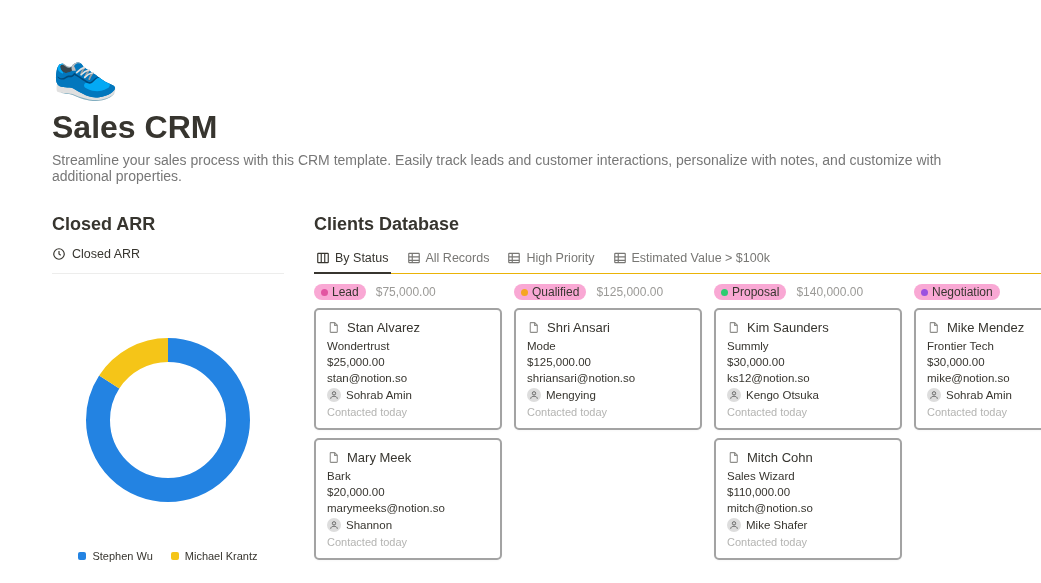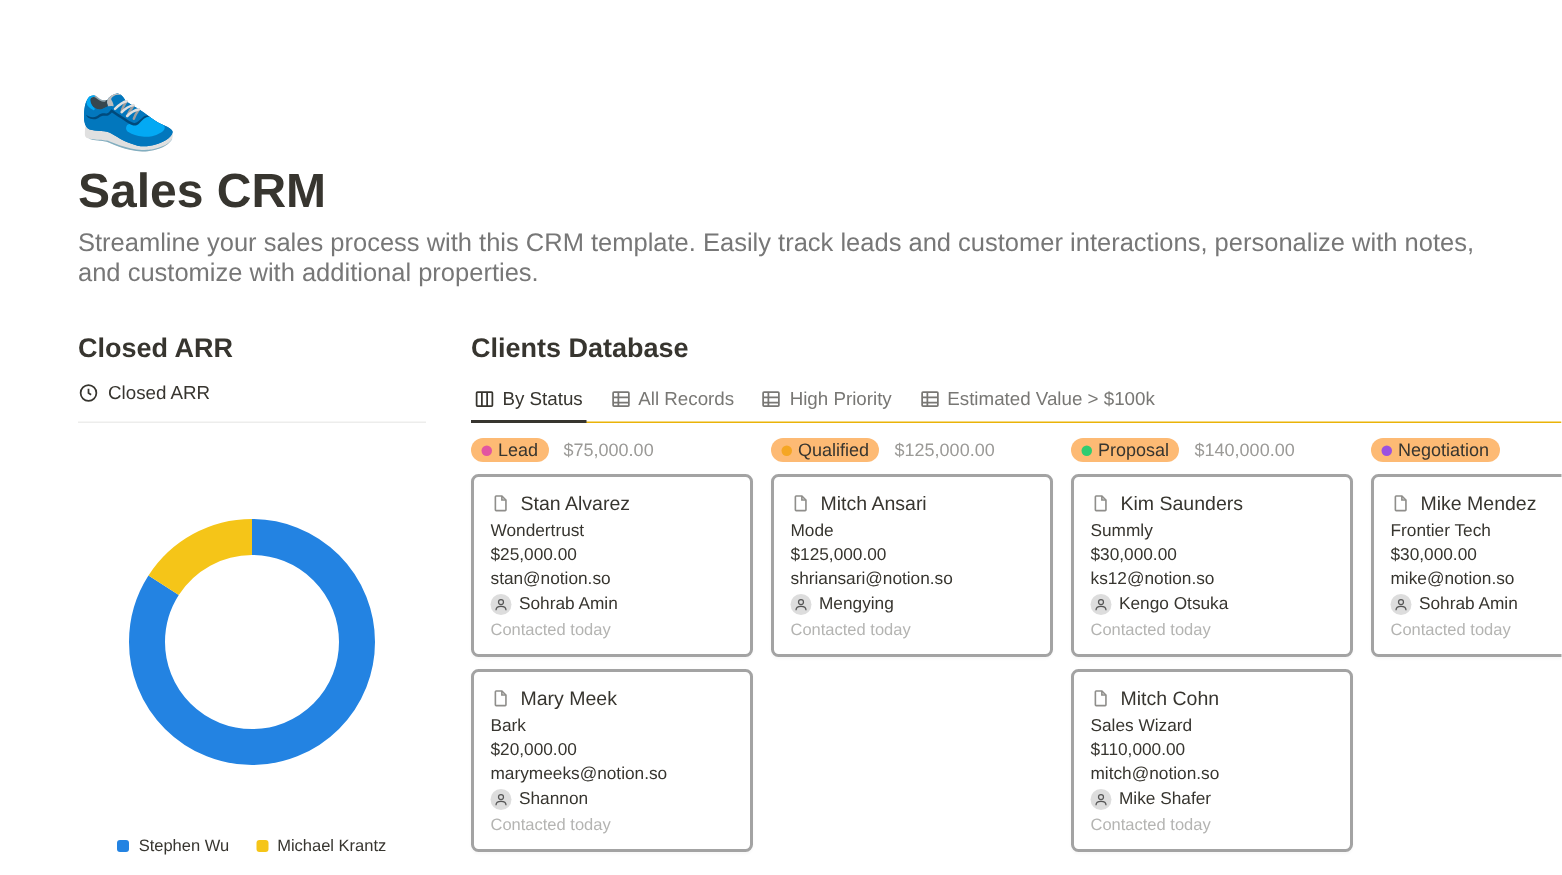--- a/index.html
+++ b/index.html
@@ -1,19 +1,19 @@
 <!DOCTYPE html>
 <html><head>
 <meta charset="utf-8">
 <style>
 * { box-sizing: border-box; margin: 0; padding: 0; }
 body { font-family: -apple-system, BlinkMacSystemFont, "Segoe UI", Helvetica, Arial, sans-serif; background: #fff; color: #37352f; padding: 40px 0 0 52px; width: 1041px; overflow-x: hidden; }
 .page-icon { font-size: 54px; margin-bottom: 6px; }
 h1 { font-size: 32px; font-weight: 700; margin-bottom: 6px; }
-.subtitle { font-size: 17px; color: #777; margin-bottom: 30px; max-width: 940px; }
+.subtitle { font-size: 14px; color: #777; margin-bottom: 30px; max-width: 940px; }
 .layout { display: flex; gap: 30px; }
 .sidebar { width: 232px; flex-shrink: 0; }
 .main { flex: 1; min-width: 0; }
 .section-title { font-size: 18px; font-weight: 600; margin-bottom: 12px; }
 .closed-arr-link { display: inline-flex; align-items: center; gap: 6px; font-size: 12.5px; color: #37352f; padding-bottom: 8px; margin-bottom: 4px; cursor: pointer; }
 .closed-arr-link svg { width: 14px; height: 14px; }
 .divider { height: 1px; background: #ededec; margin-bottom: 20px; }
 .chart-wrap { display: flex; flex-direction: column; align-items: center; }
 .donut { position: relative; width: 180px; height: 180px; margin-top: 36px; margin-bottom: 40px; }
 .donut svg { transform: rotate(-90deg); }
@@ -24,21 +24,21 @@
 .legend-item { display: flex; align-items: center; gap: 6px; }
 .legend-dot { width: 8px; height: 8px; border-radius: 2px; }
 .tabs { display: flex; gap: 14px; border-bottom: 1px solid #eab308; margin-bottom: 10px; }
 .tab { display: flex; align-items: center; gap: 5px; font-size: 12.5px; color: #787774; padding: 4px 2px 8px 2px; cursor: pointer; position: relative; }
 .tab.active { color: #37352f; }
 .tab.active::after { content: ""; position: absolute; bottom: -1px; left: 0; right: 0; height: 2px; background: #37352f; }
 .tab svg { width: 14px; height: 14px; }
 .board { display: flex; gap: 12px; overflow-x: visible; }
 .column { width: 188px; flex-shrink: 0; }
 .col-head { display: flex; align-items: center; gap: 10px; margin-bottom: 8px; font-size: 12px; }
-.status-pill { display: inline-flex; align-items: center; gap: 4px; background: #fdba74; border-radius: 10px; padding: 1px 7px; font-size: 12px; }
+.status-pill { display: inline-flex; align-items: center; gap: 4px; background: #f9a8d4; border-radius: 10px; padding: 1px 7px; font-size: 12px; }
 .dot { width: 7px; height: 7px; border-radius: 50%; }
 .col-sum { color: #9b9a97; font-size: 12px; }
 .card { border: 2px solid #a3a3a3; border-radius: 5px; padding: 10px 11px; margin-bottom: 8px; font-size: 12px; background: #fff; cursor: pointer; box-shadow: 0 1px 2px rgba(15,15,15,0.03); }
 .card-title { display: flex; align-items: center; gap: 7px; font-size: 13px; font-weight: 500; margin-bottom: 5px; }
 .card-title svg { width: 13px; height: 13px; flex-shrink: 0; }
 .card-row { font-size: 11.5px; color: #37352f; margin-bottom: 4px; white-space: nowrap; overflow: hidden; text-overflow: ellipsis; }
 .owner { display: flex; align-items: center; gap: 5px; font-size: 11.5px; margin-bottom: 4px; }
 .avatar { width: 14px; height: 14px; border-radius: 50%; background: #ddd; display: flex; align-items: center; justify-content: center; flex-shrink: 0; }
 .avatar svg { width: 10px; height: 10px; }
 .contacted { font-size: 11px; color: #b4b4b2; }
@@ -188,21 +188,21 @@
             <span class="col-sum">$125,000.00</span>
           </div>
           <div class="card">
             <div class="card-title">
               <span style="display: inline-flex;">
                 <svg viewBox="0 0 24 24" fill="none" stroke="#8f8e8b" stroke-width="2">
                   <path d="M14 3H7a1 1 0 0 0-1 1v16a1 1 0 0 0 1 1h11a1 1 0 0 0 1-1V8z"></path>
                   <path d="M14 3v5h5"></path>
                 </svg>
               </span>
-              <span>Mitch Ansari</span>
+              <span>Shri Ansari</span>
             </div>
             <div class="card-row">Mode</div>
             <div class="card-row">$125,000.00</div>
             <div class="card-row">shriansari@notion.so</div>
             <div class="owner">
               <span class="avatar">
                 <svg viewBox="0 0 24 24" fill="none" stroke="#555" stroke-width="2">
                   <circle cx="12" cy="8" r="4"></circle>
                   <path d="M4 21c0-4 4-6 8-6s8 2 8 6"></path>
                 </svg>

